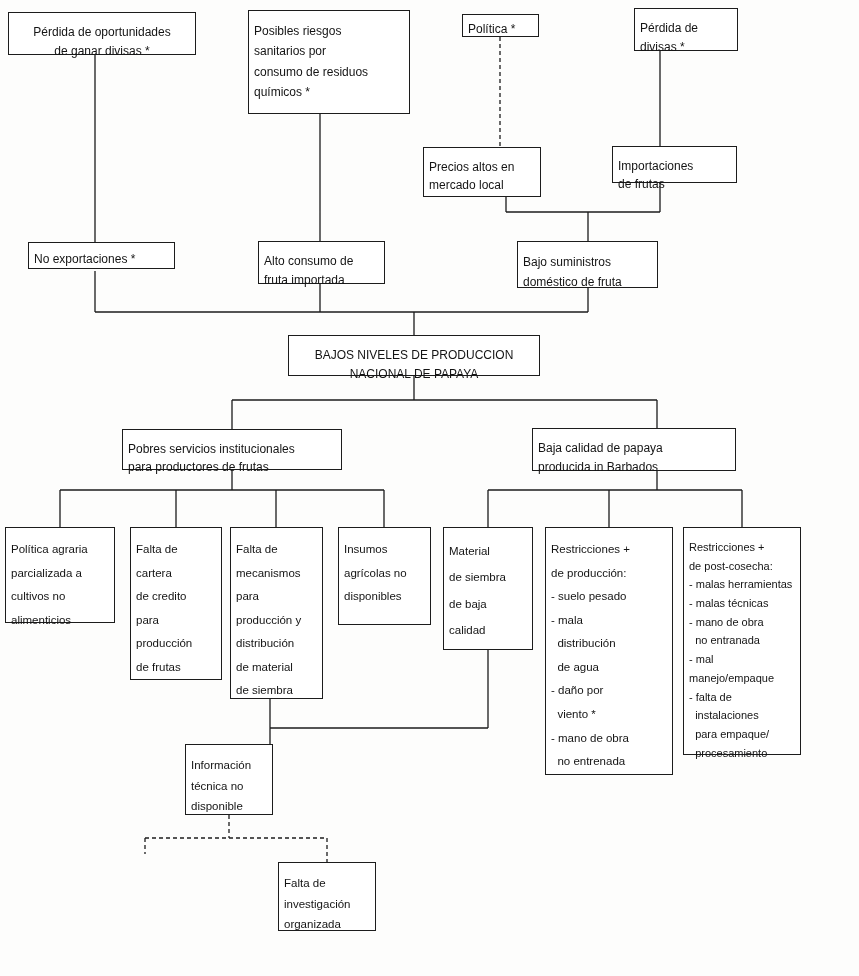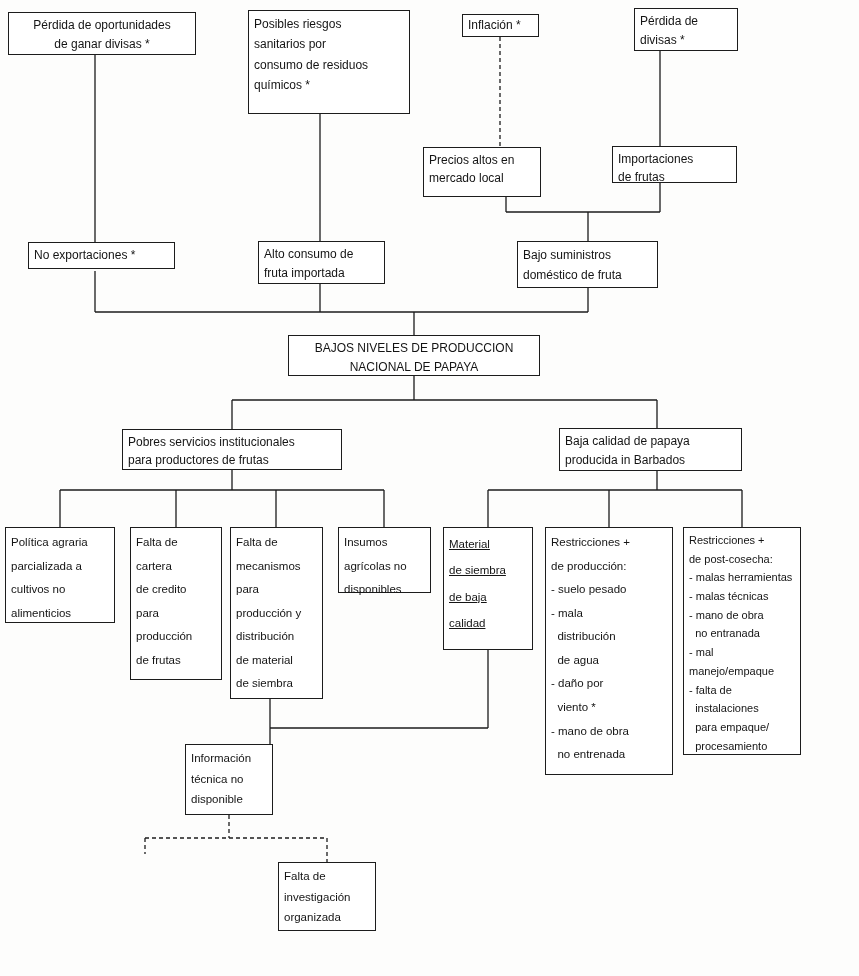--- a/index.html
+++ b/index.html
@@ -14,31 +14,31 @@
   svg.lines { position:absolute; left:0; top:0; }
   .node {
     position:absolute;
     box-sizing:border-box;
     border:1.5px solid #1c1c1c;
     background:#ffffff;
     padding:3px 5px;
     font-size:12px;
     line-height:1.4;
   }
-  .node .txt { display:block; white-space:pre-wrap; }
+  .node .txt { display:block; white-space:pre-wrap;margin-top:7px; }
   .small  { font-size:11.5px; }
   .tiny   { font-size:11px; }
   .center { text-align:center; }
   .vcenter { display:flex; align-items:center; }
   .lh-15 .txt { line-height:1.5; }
   .lh-16 .txt { line-height:1.6; }
   .lh-17 .txt { line-height:1.7; }
   .lh-18 .txt { line-height:1.8; }
   .lh-2  .txt { line-height:2.05; }
-  .lh-22 .txt { line-height:2.3;text-decoration:underline; }
+  .lh-22 .txt { line-height:2.3; }
 </style>
 </head>
 <body>
 
 <div class="canvas">
 
   <svg class="lines" width="859" height="976" viewBox="0 0 859 976">
     <path fill="none" stroke="#1c1c1c" stroke-width="1.3" d="M95 55 V244 M95 271 V312 M95 312 H588 M320 98 V241 M320 284 V312 M588 288 V312 M414 312 V335
              M660 51 V146 M506 186 V212 M660 183 V212 M506 212 H660 M588 212 V241
              M414 376 V400 M232 400 H657 M232 400 V429 M657 400 V428
@@ -54,21 +54,21 @@
   </div>
 
   <div class="node lh-17" style="left:248px;top:10px;width:162px;height:104px">
     <span class="txt">Posibles riesgos
 sanitarios por
 consumo de residuos
 químicos *</span>
   </div>
 
   <div class="node vcenter" style="left:462px;top:14px;width:77px;height:23px">
-    <span class="txt">Inflación *</span>
+    <span class="txt">Política *</span>
   </div>
 
   <div class="node lh-16" style="left:634px;top:8px;width:104px;height:43px">
     <span class="txt">Pérdida de
 divisas *</span>
   </div>
 
   <div class="node lh-15" style="left:423px;top:147px;width:118px;height:50px">
     <span class="txt">Precios altos en
 mercado local</span>
@@ -96,21 +96,21 @@
   <div class="node lh-15" style="left:122px;top:429px;width:220px;height:41px">
     <span class="txt">Pobres servicios institucionales
 para productores de frutas</span>
   </div>
 
   <div class="node lh-16 center" style="left:288px;top:335px;width:252px;height:41px">
     <span class="txt">BAJOS NIVELES DE PRODUCCION
 NACIONAL DE PAPAYA</span>
   </div>
 
-  <div class="node lh-16" style="left:559px;top:428px;width:183px;height:43px">
+  <div class="node lh-16" style="left:532px;top:428px;width:204px;height:43px">
     <span class="txt">Baja calidad de papaya
 producida in Barbados</span>
   </div>
 
   <div class="node small lh-2" style="left:5px;top:527px;width:110px;height:96px">
     <span class="txt">Política agraria
 parcializada a
 cultivos no
 alimenticios</span>
   </div>
@@ -127,21 +127,21 @@
   <div class="node small lh-2" style="left:230px;top:527px;width:93px;height:172px">
     <span class="txt">Falta de
 mecanismos
 para
 producción y
 distribución
 de material
 de siembra</span>
   </div>
 
-  <div class="node small lh-2" style="left:338px;top:527px;width:93px;height:66px">
+  <div class="node small lh-2" style="left:338px;top:527px;width:93px;height:98px">
     <span class="txt">Insumos
 agrícolas no
 disponibles</span>
   </div>
 
   <div class="node small lh-22" style="left:443px;top:527px;width:90px;height:123px">
     <span class="txt">Material
 de siembra
 de baja
 calidad</span>

